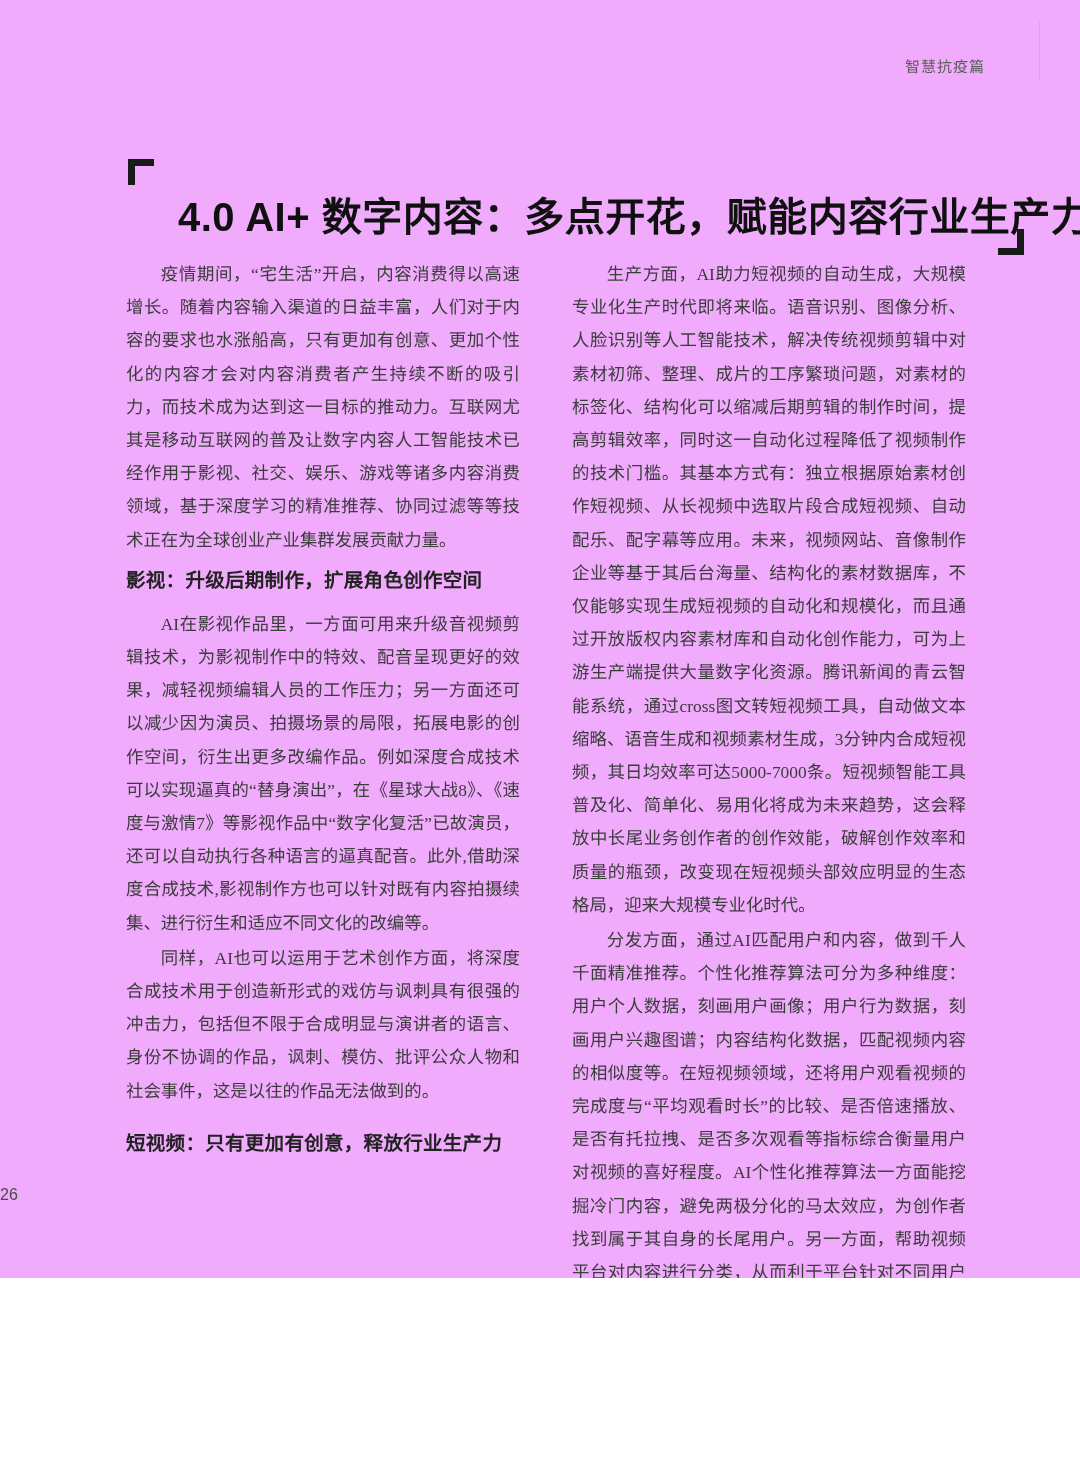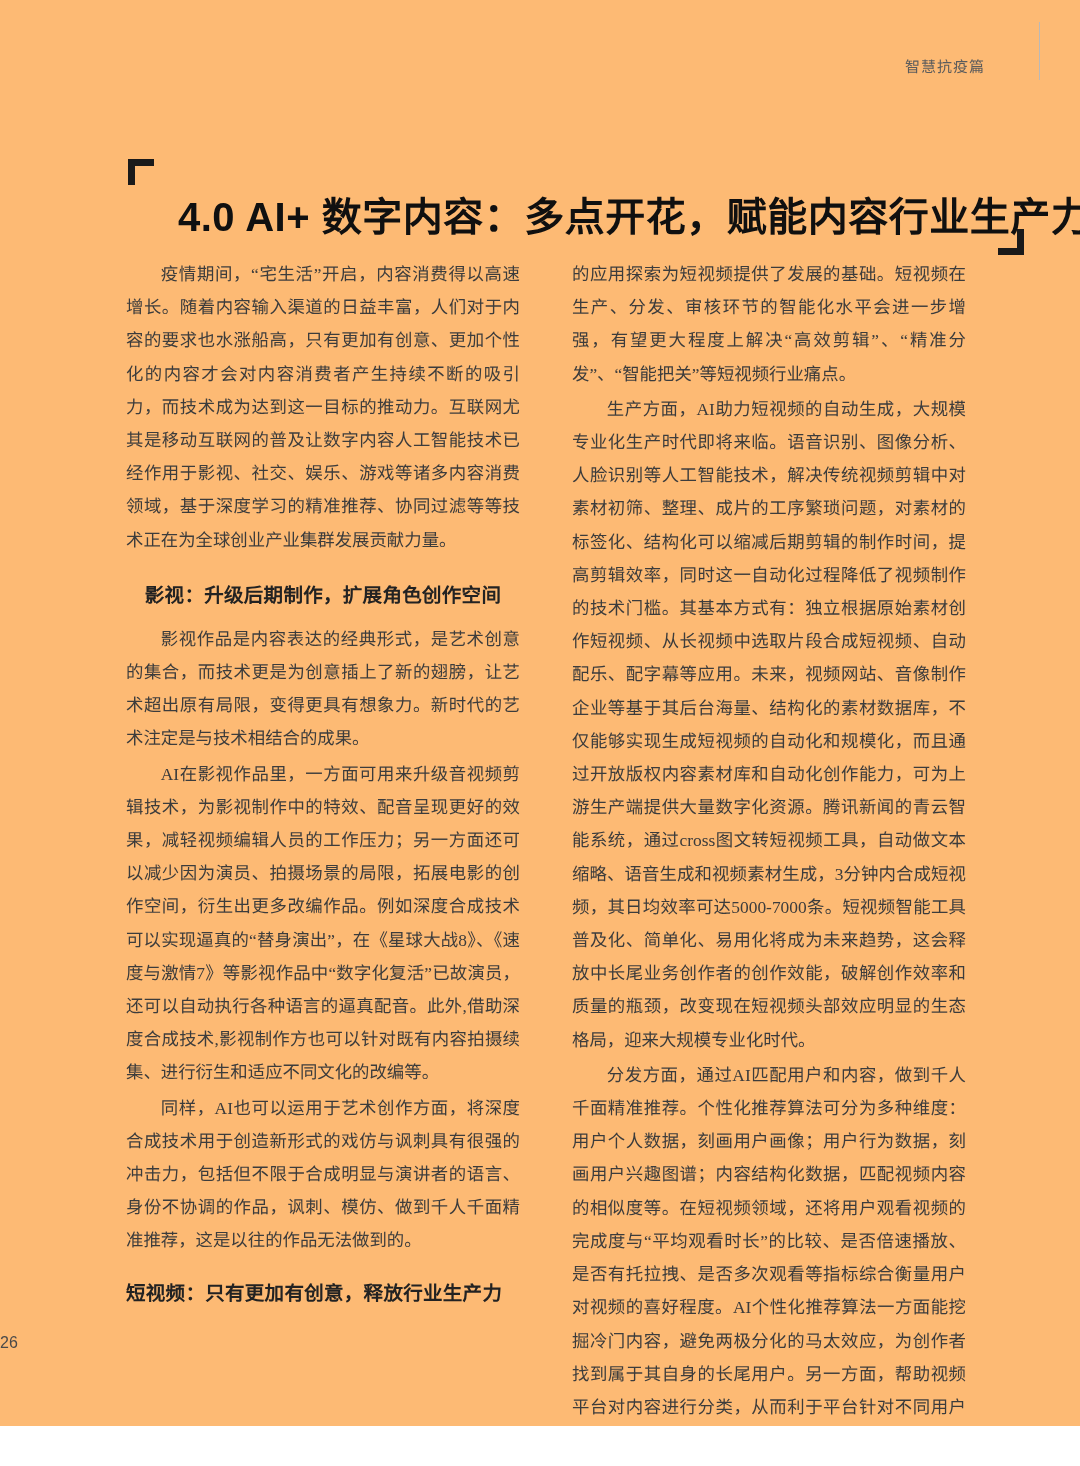--- a/index.html
+++ b/index.html
@@ -5,22 +5,22 @@
 <style>
   html, body {
     margin: 0;
     padding: 0;
     background: #ffffff;
   }
 
   .page {
     position: relative;
     width: 1080px;
-    height: 1426px;
-    background: #fdba74;
+    height: 1278px;
+    background: #f0abfc;
     font-family: "Liberation Sans", "DejaVu Sans", sans-serif;
     color: #3a3a3a;
     overflow: hidden;
     box-sizing: border-box;
   }
 
   
   .running-header {
     position: absolute;
     top: 55px;
@@ -120,22 +120,21 @@
     margin: 20px 0 13px 0;
     font-size: 19.5px;
     font-weight: bold;
     line-height: 30px;
     color: #222222;
     letter-spacing: 0.3px;
     font-family: "Liberation Sans", "DejaVu Sans", sans-serif;
   }
 
   .col-left h3.sub-head:first-of-type {
-    margin-top: 23px;
-    text-align: center;
+    margin-top: 8px;
   }
 
   
   .page-number {
     position: absolute;
     bottom: 74px;
     left: 0;
     width: 100%;
     font-size: 16px;
     color: #4a4a4a;
@@ -159,33 +158,31 @@
   </div>
 
   <div class="columns">
 
     <div class="column col-left">
 
       <p class="body-par">疫情期间，“宅生活”开启，内容消费得以高速增长。随着内容输入渠道的日益丰富，人们对于内容的要求也水涨船高，只有更加有创意、更加个性化的内容才会对内容消费者产生持续不断的吸引力，而技术成为达到这一目标的推动力。互联网尤其是移动互联网的普及让数字内容人工智能技术已经作用于影视、社交、娱乐、游戏等诸多内容消费领域，基于深度学习的精准推荐、协同过滤等等技术正在为全球创业产业集群发展贡献力量。</p>
 
       <h3 class="sub-head">影视：升级后期制作，扩展角色创作空间</h3>
 
-      <p class="body-par">影视作品是内容表达的经典形式，是艺术创意的集合，而技术更是为创意插上了新的翅膀，让艺术超出原有局限，变得更具有想象力。新时代的艺术注定是与技术相结合的成果。</p>
 
       <p class="body-par">AI在影视作品里，一方面可用来升级音视频剪辑技术，为影视制作中的特效、配音呈现更好的效果，减轻视频编辑人员的工作压力；另一方面还可以减少因为演员、拍摄场景的局限，拓展电影的创作空间，衍生出更多改编作品。例如深度合成技术可以实现逼真的“替身演出”，在《星球大战8》、《速度与激情7》等影视作品中“数字化复活”已故演员，还可以自动执行各种语言的逼真配音。此外,借助深度合成技术,影视制作方也可以针对既有内容拍摄续集、进行衍生和适应不同文化的改编等。</p>
 
-      <p class="body-par">同样，AI也可以运用于艺术创作方面，将深度合成技术用于创造新形式的戏仿与讽刺具有很强的冲击力，包括但不限于合成明显与演讲者的语言、身份不协调的作品，讽刺、模仿、做到千人千面精准推荐，这是以往的作品无法做到的。</p>
+      <p class="body-par">同样，AI也可以运用于艺术创作方面，将深度合成技术用于创造新形式的戏仿与讽刺具有很强的冲击力，包括但不限于合成明显与演讲者的语言、身份不协调的作品，讽刺、模仿、批评公众人物和社会事件，这是以往的作品无法做到的。</p>
 
       <h3 class="sub-head">短视频：只有更加有创意，释放行业生产力</h3>
 
     </div>
 
     <div class="column col-right">
 
-      <p class="body-par noindent">的应用探索为短视频提供了发展的基础。短视频在生产、分发、审核环节的智能化水平会进一步增强，有望更大程度上解决“高效剪辑”、“精准分发”、“智能把关”等短视频行业痛点。</p>
 
       <p class="body-par">生产方面，AI助力短视频的自动生成，大规模专业化生产时代即将来临。语音识别、图像分析、人脸识别等人工智能技术，解决传统视频剪辑中对素材初筛、整理、成片的工序繁琐问题，对素材的标签化、结构化可以缩减后期剪辑的制作时间，提高剪辑效率，同时这一自动化过程降低了视频制作的技术门槛。其基本方式有：独立根据原始素材创作短视频、从长视频中选取片段合成短视频、自动配乐、配字幕等应用。未来，视频网站、音像制作企业等基于其后台海量、结构化的素材数据库，不仅能够实现生成短视频的自动化和规模化，而且通过开放版权内容素材库和自动化创作能力，可为上游生产端提供大量数字化资源。腾讯新闻的青云智能系统，通过cross图文转短视频工具，自动做文本缩略、语音生成和视频素材生成，3分钟内合成短视频，其日均效率可达5000-7000条。短视频智能工具普及化、简单化、易用化将成为未来趋势，这会释放中长尾业务创作者的创作效能，破解创作效率和质量的瓶颈，改变现在短视频头部效应明显的生态格局，迎来大规模专业化时代。</p>
 
       <p class="body-par">分发方面，通过AI匹配用户和内容，做到千人千面精准推荐。个性化推荐算法可分为多种维度：用户个人数据，刻画用户画像；用户行为数据，刻画用户兴趣图谱；内容结构化数据，匹配视频内容的相似度等。在短视频领域，还将用户观看视频的完成度与“平均观看时长”的比较、是否倍速播放、是否有托拉拽、是否多次观看等指标综合衡量用户对视频的喜好程度。AI个性化推荐算法一方面能挖掘冷门内容，避免两极分化的马太效应，为创作者找到属于其自身的长尾用户。另一方面，帮助视频平台对内容进行分类，从而利于平台针对不同用户进行精细化管理和运营，实现去中心化的内容推荐，提升分发效率。</p>
     </div>
   </div>
 
   <div class="page-number">26</div>
 
 </div>

